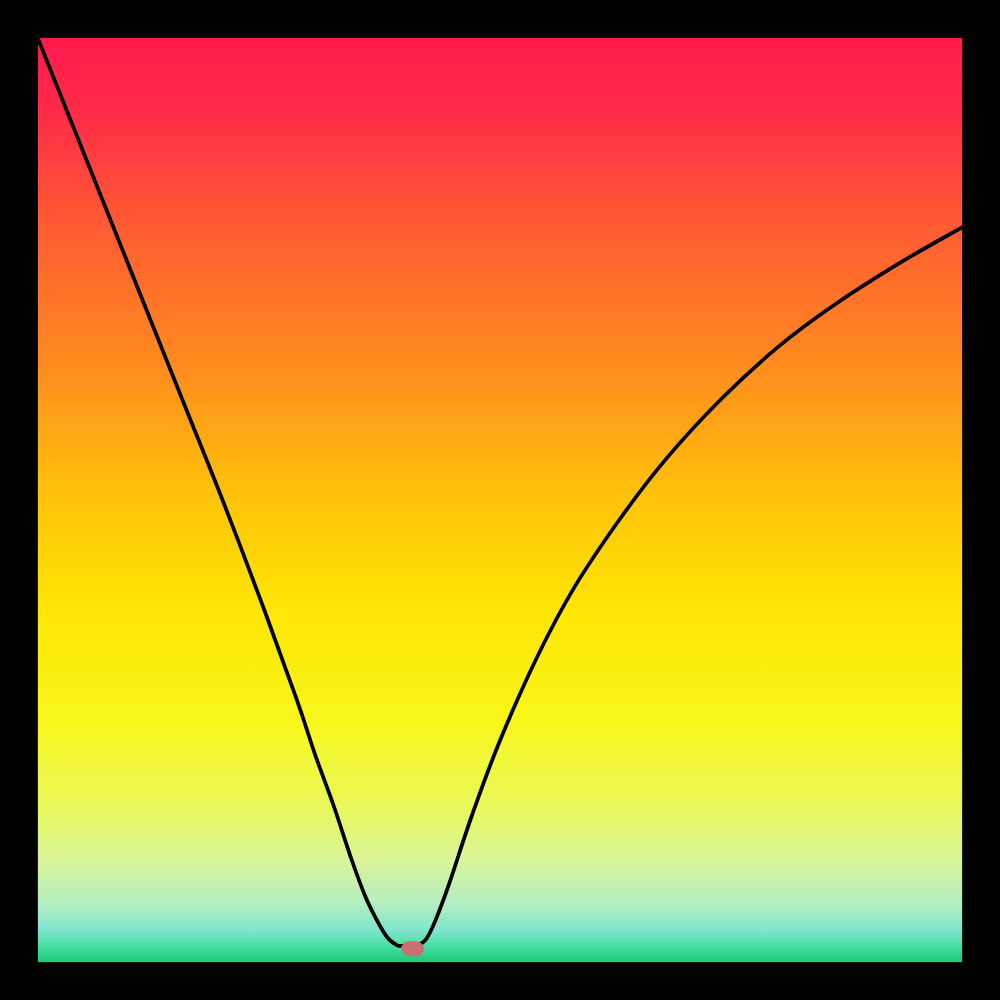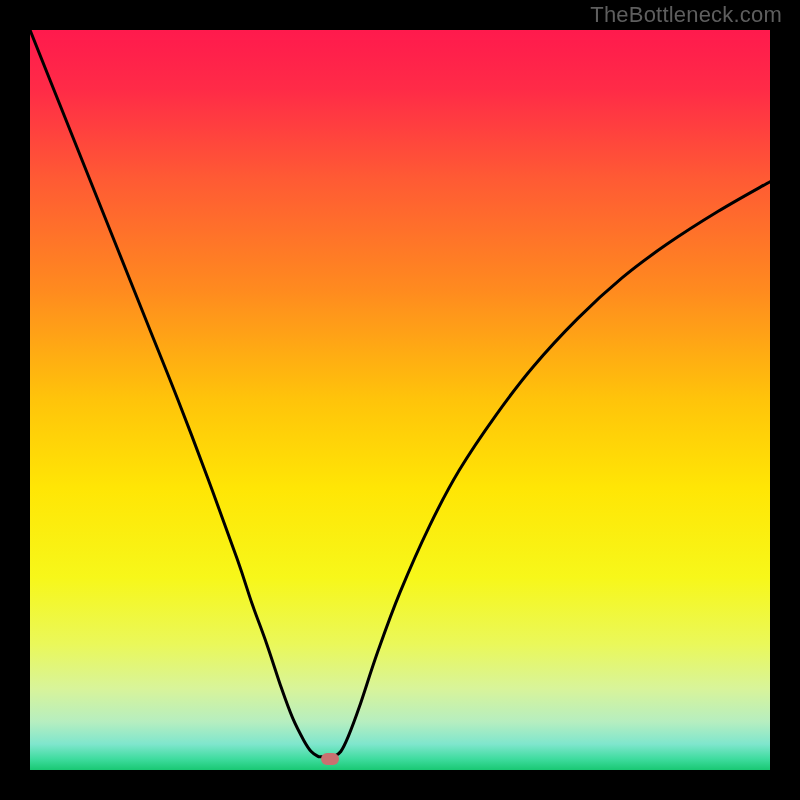--- a/index.html
+++ b/index.html
@@ -43,21 +43,20 @@
     border-radius: 6px;
     background: #c97070;
     z-index: 4;
     transform: translate(-50%, -50%);
   }
 </style>
 </head>
 <body>
 
 <div class="frame">
-  <div class="watermark">TheBottleneck.com</div>
 
   <div class="plot">
     <svg id="plot-svg" width="740" height="740" viewBox="0 0 740 740" preserveAspectRatio="none">
       <defs>
         <linearGradient id="bg-grad" x1="0" y1="0" x2="0" y2="1">
             <stop offset="0.00%" stop-color="#ff1a4d"></stop>
             <stop offset="8.00%" stop-color="#ff2b47"></stop>
             <stop offset="20.00%" stop-color="#ff5a34"></stop>
             <stop offset="35.00%" stop-color="#ff8a1f"></stop>
             <stop offset="50.00%" stop-color="#ffc40a"></stop>

